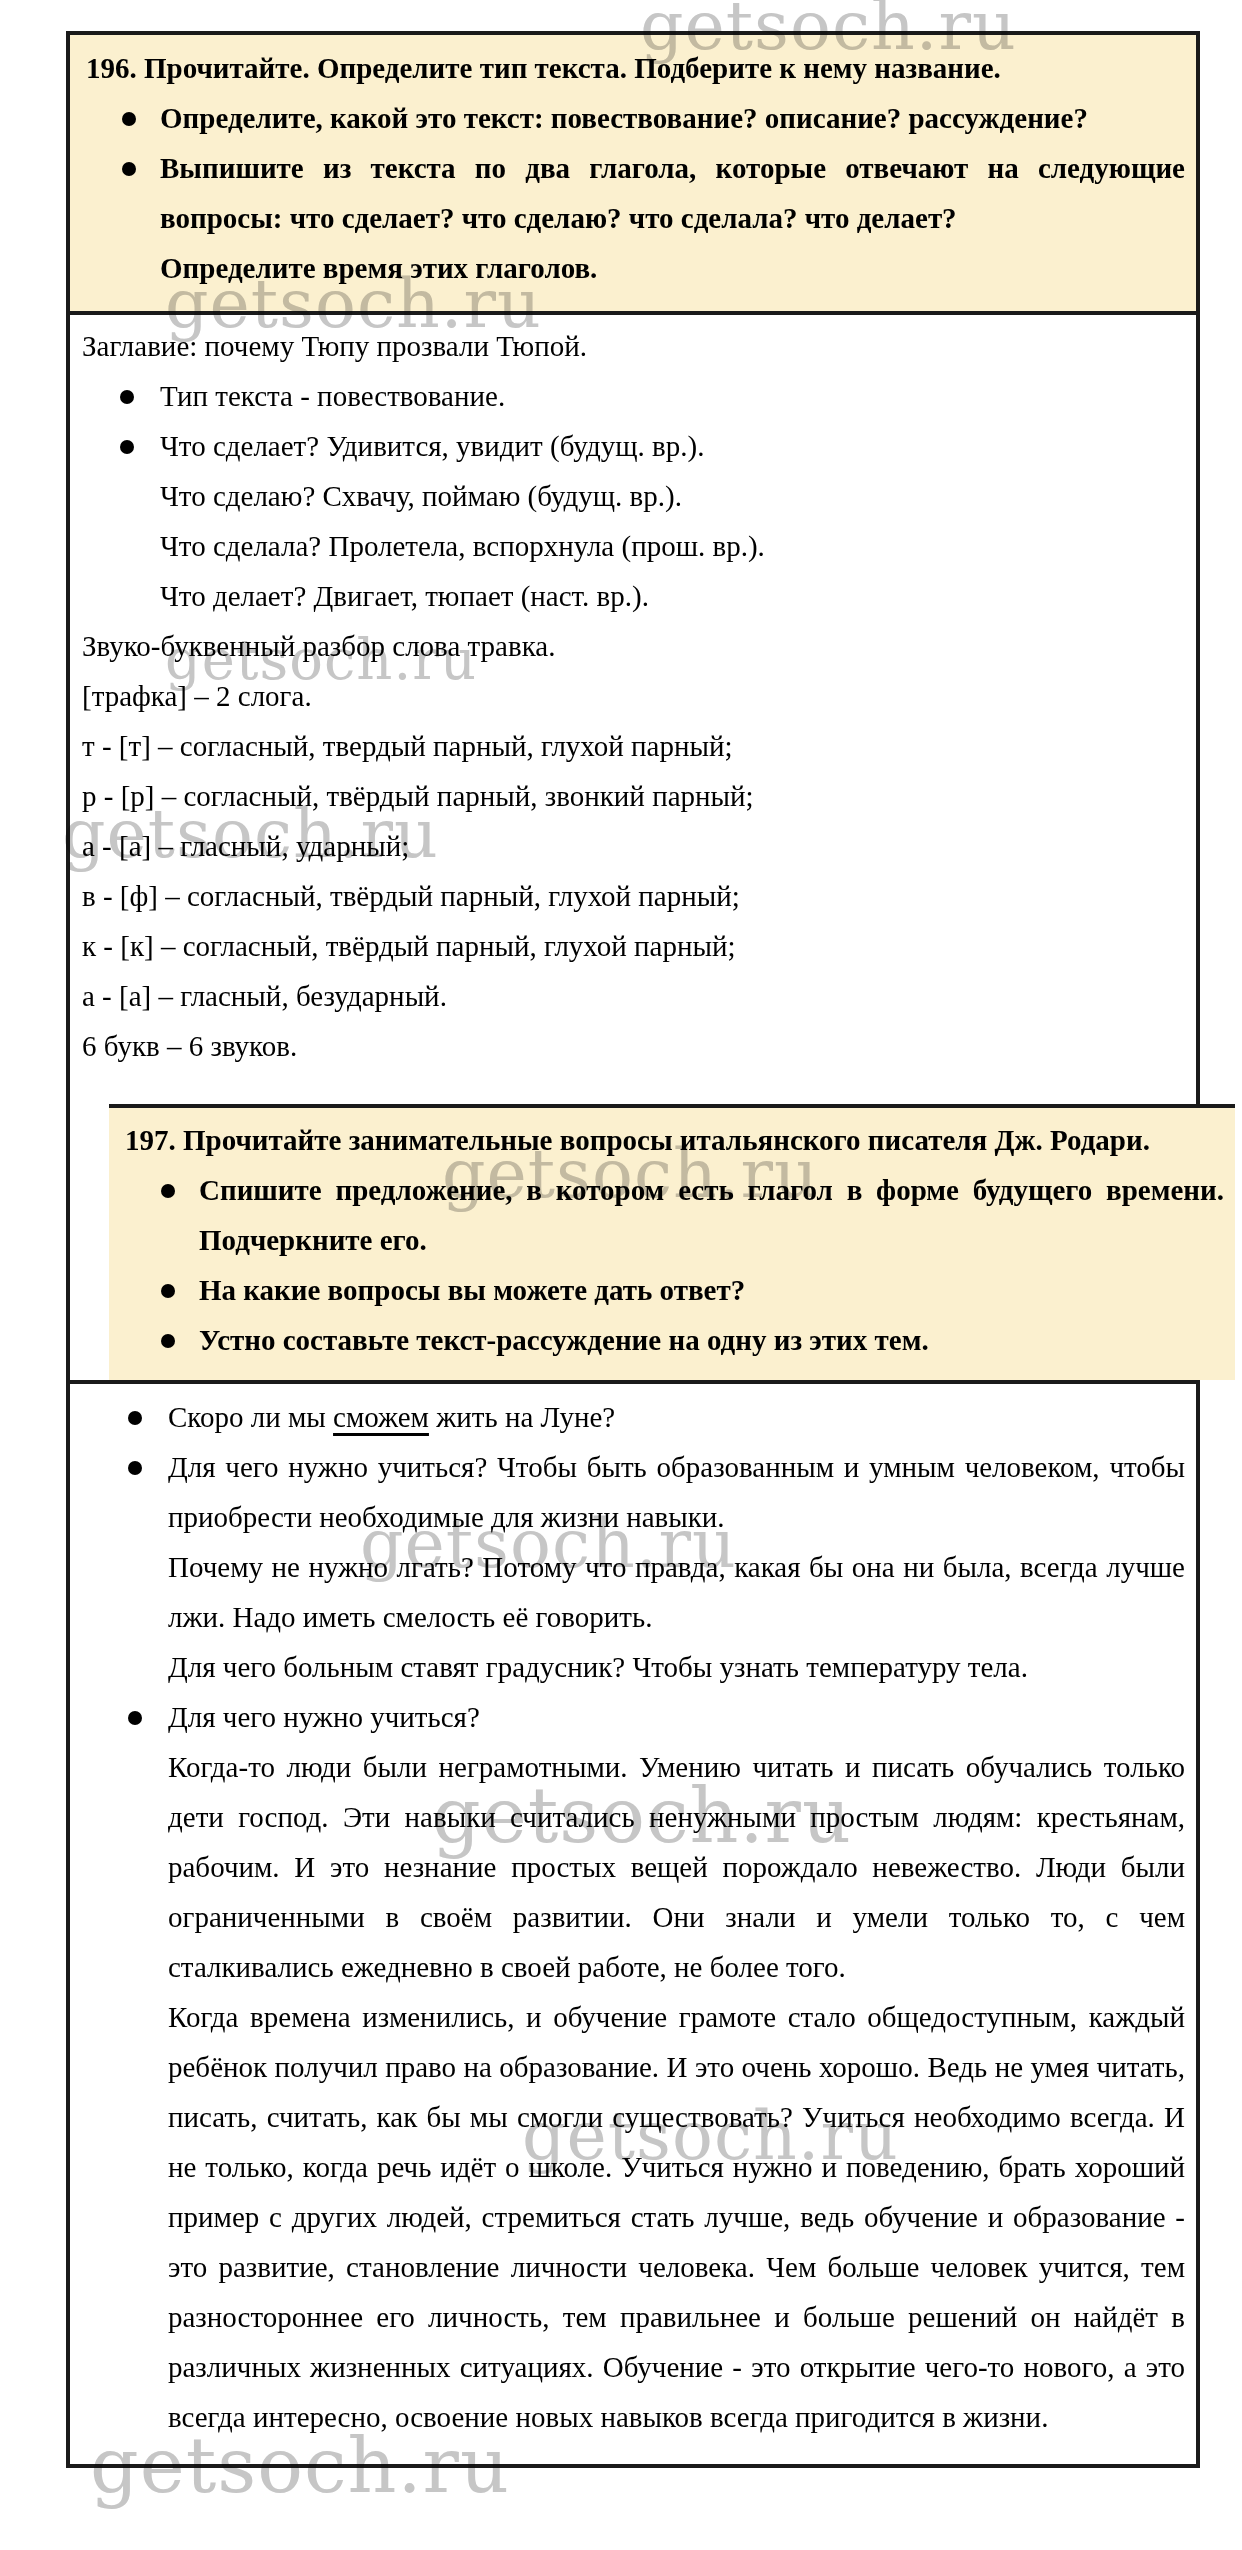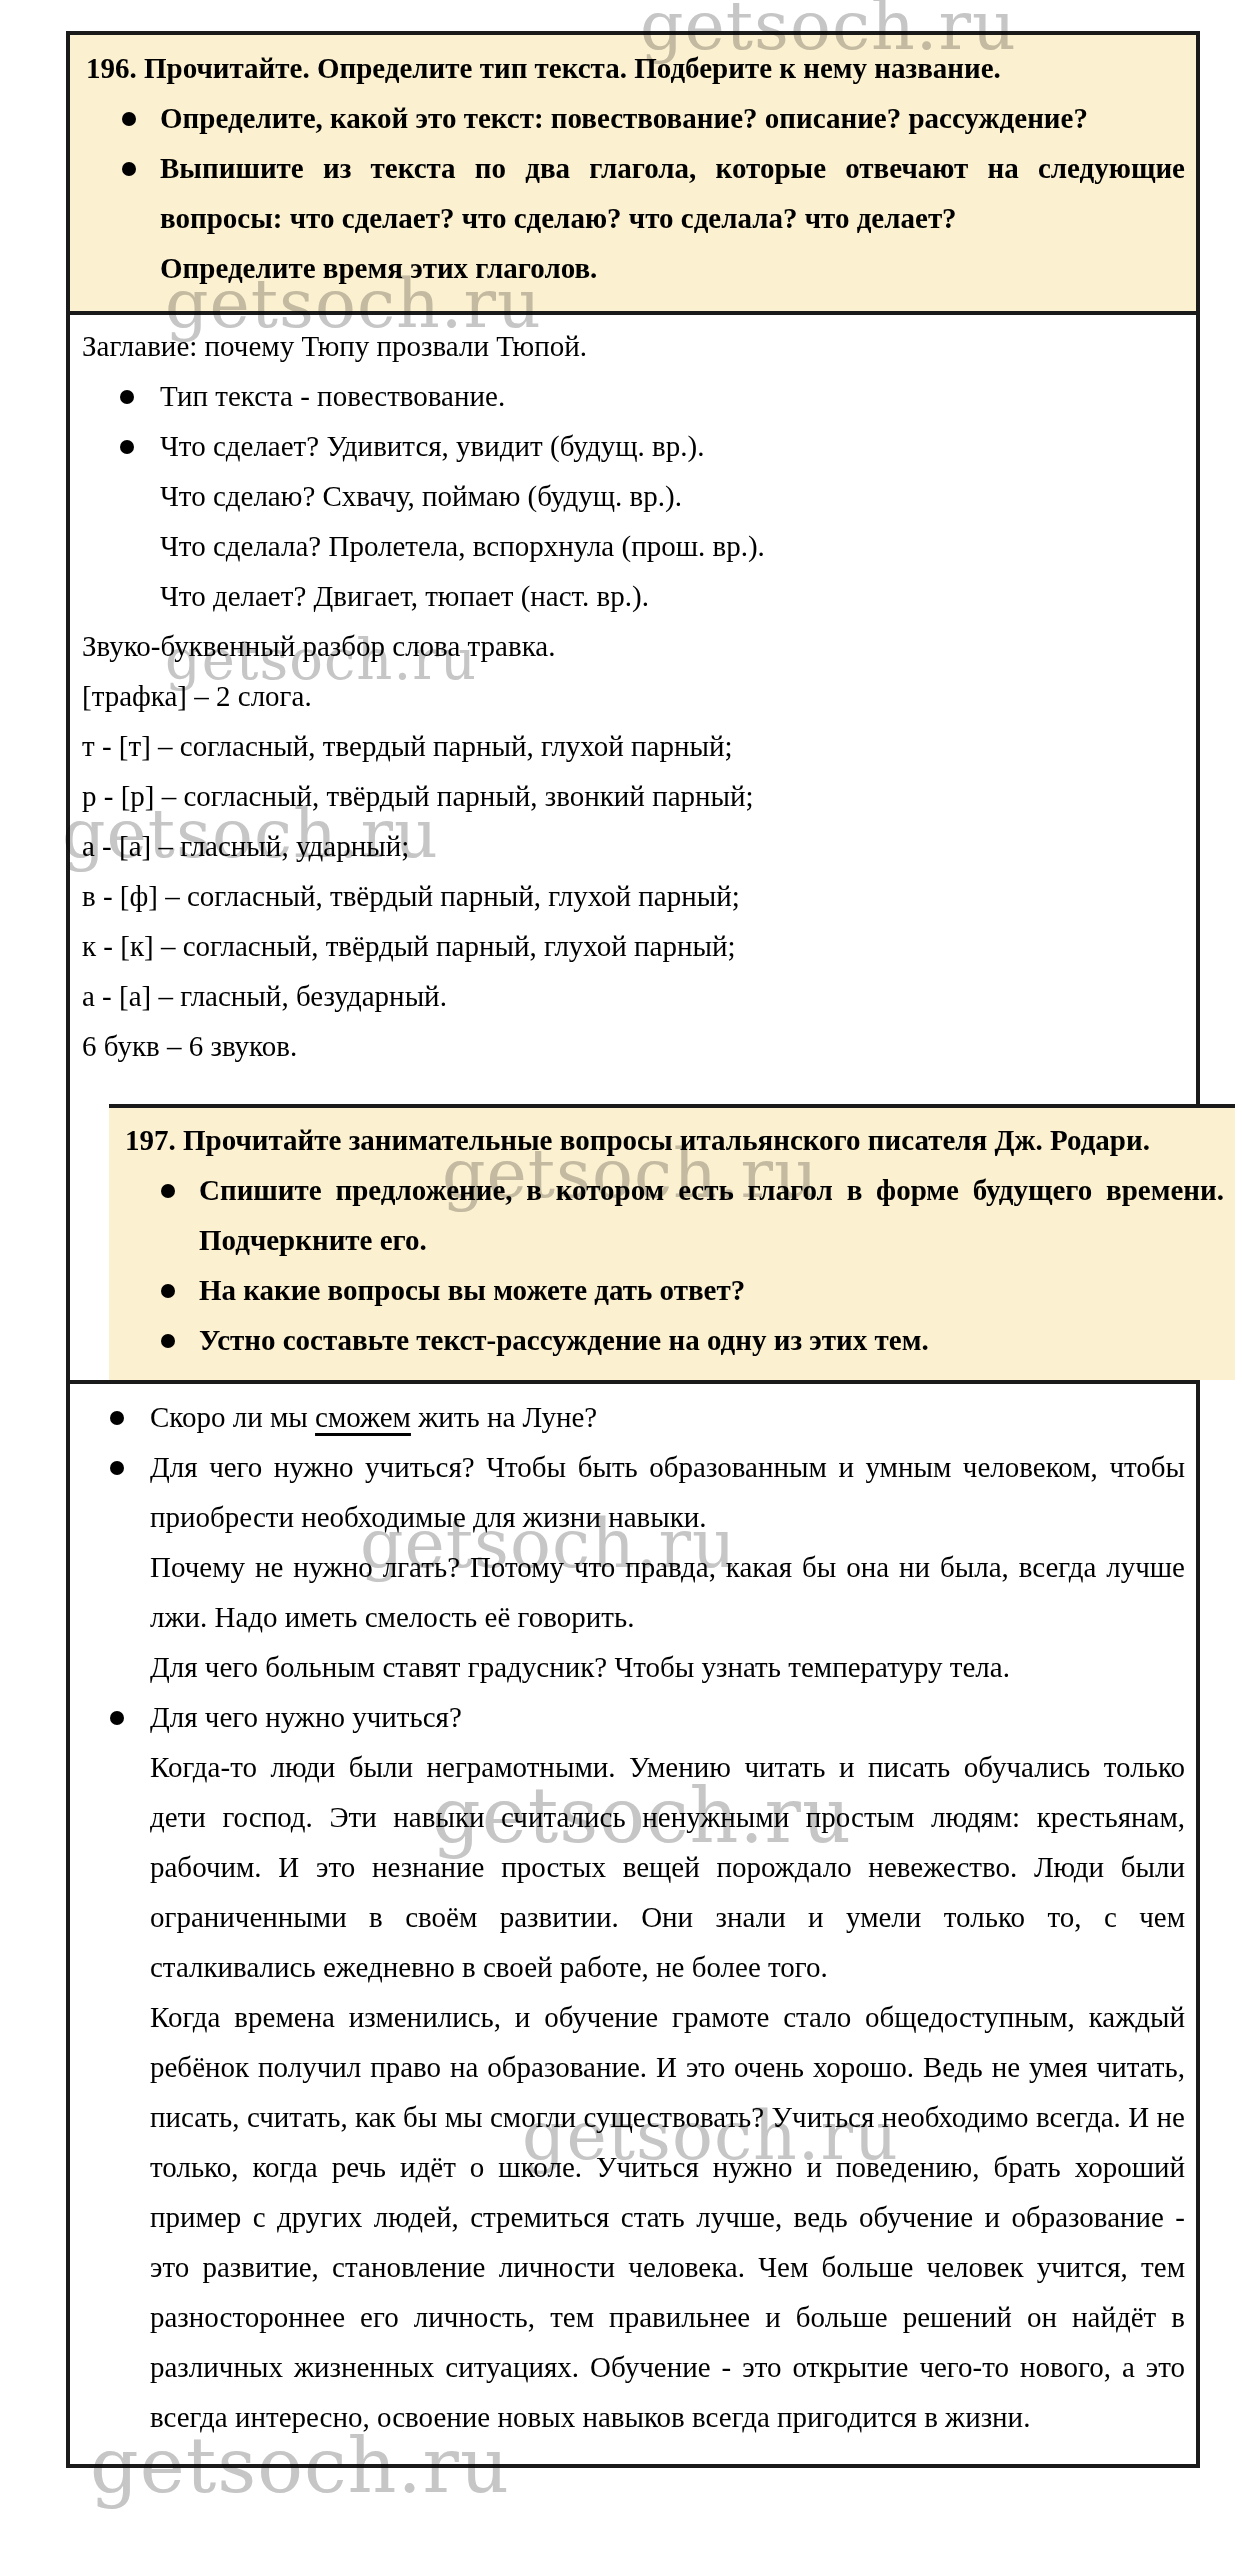--- a/index.html
+++ b/index.html
@@ -19,21 +19,21 @@
     background:#ffffff;
   }
   .sect { box-sizing:border-box; width:100%; }
   .sect.cream { background:#fbf0cf; }
   .sect.white { background:#ffffff; }
   .sect + .sect { border-top:4px solid #1a1a1a; }
 
   .s1 { padding:8px 11px 18px 16px; }
   .s2 { padding:6px 11px 33px 12px; }
   .s3 { padding:7px 11px 15px 16px;margin-left:39px; }
-  .s4 { padding:8px 11px 22px 2px; }
+  .s4 { padding:8px 11px 22px 20px; }
 
   .line, .para {
     font-size:29px;
     line-height:50px;
     margin:0;
   }
   .bold { font-weight:bold; }
   .it { }
   .stretch { text-align:justify; text-align-last:justify; }
   .para { text-align:justify; }

